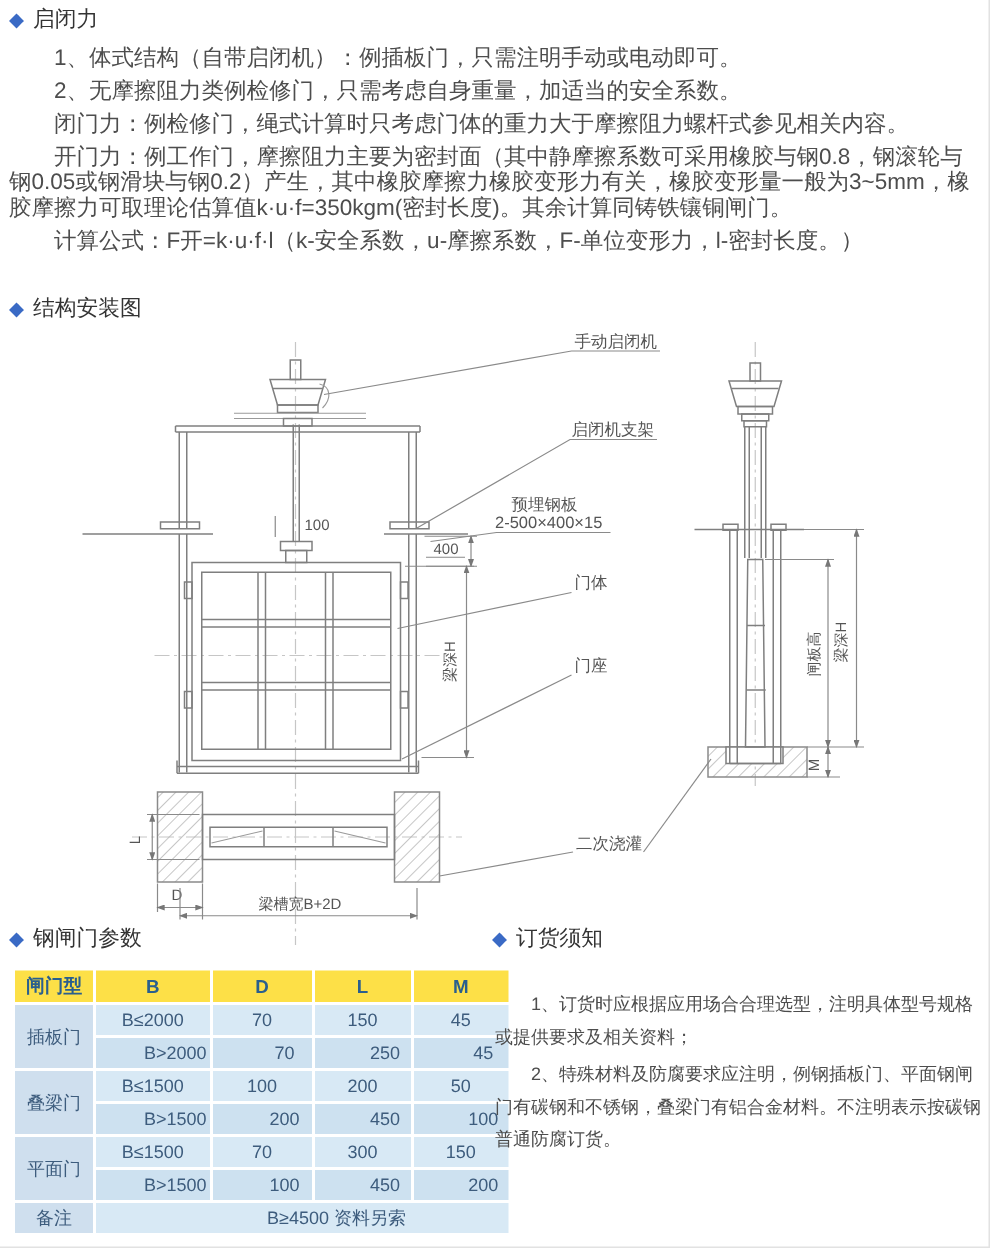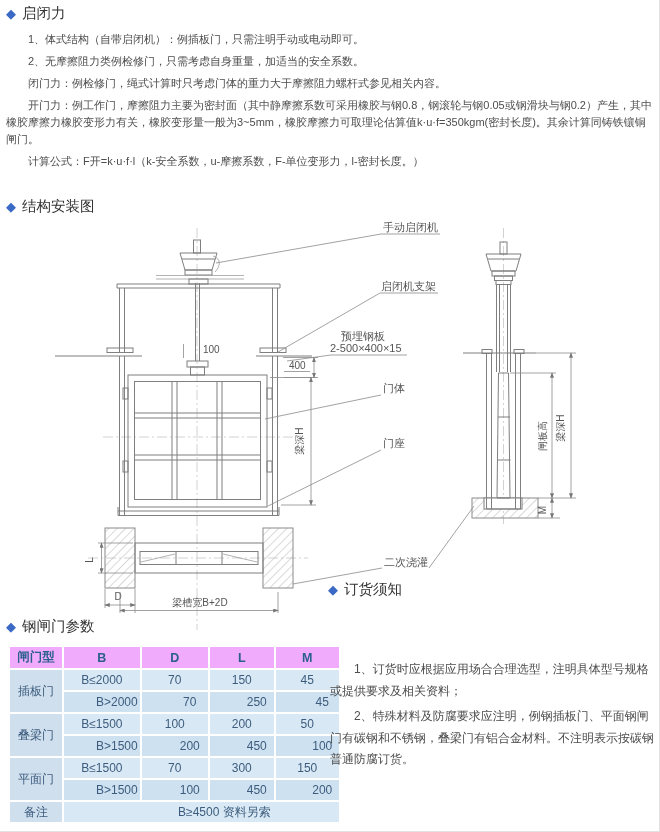--- a/index.html
+++ b/index.html
@@ -4,43 +4,43 @@
 <style>
   html,body{margin:0;padding:0;background:#fff;}
   #page{
     position:relative;width:660px;height:832px;background:#fff;overflow:hidden;
     font-family:"Liberation Sans","DejaVu Sans",sans-serif;
     box-shadow:inset -1px -1px 0 #e2e2e2;
   }
   .sec{position:absolute;left:6px;right:4px;}
   .sec-title{font-size:14.5px;font-weight:normal;color:#333;line-height:18px;}
   .sec-title .dia{color:#3a6ac5;font-size:13px;margin-right:6px;}
-  .body-text p{font-size:11px;color:#4d4d4d;line-height:17px;margin:0 0 5px 0;text-indent:2em;}
+  .body-text p{font-size:15px;color:#4d4d4d;line-height:17px;margin:0 0 5px 0;text-indent:2em;}
   #sec-force{top:4px;}
   #sec-force .body-text{margin-top:8px;}
   #sec-install{top:197px;}
   #sec-params{top:617px;}
-  #sec-order{left:328px;top:580px;right:4px;}
+  #sec-order{left:328px;top:617px;right:4px;}
   #order-text{position:absolute;left:330px;top:659px;width:328px;}
   #order-text p{font-size:12px;color:#4d4d4d;line-height:21.5px;margin:0 0 4px 0;text-indent:2em;}
 
   
   #diagram{position:absolute;left:0;top:0;width:660px;height:832px;}
   .dr{stroke:#7f7f7f;stroke-width:1;fill:none;}
   .thin{stroke:#9a9a9a;stroke-width:.75;fill:none;}
   .cl{stroke:#c6c6c6;stroke-width:.8;fill:none;stroke-dasharray:10 3 2 3;}
   .dim{stroke:#8a8a8a;stroke-width:.8;fill:none;}
   .hat{stroke:#8a8a8a;stroke-width:1;fill:url(#hatch);}
   text.lbl{font-size:11px;fill:#555;}
   text.dm{font-size:10px;fill:#555;}
 
   
   #gate-table{position:absolute;left:8px;top:645px;border-collapse:separate;border-spacing:2px;}
   #gate-table th{
-    background:#f0abfc;color:#2a5f8e;font-size:12.5px;font-weight:bold;
+    background:#fde047;color:#2a5f8e;font-size:12.5px;font-weight:bold;
     height:21px;padding:0 2px;text-align:center;
   }
   #gate-table td{
     font-size:12px;color:#3d5c7d;height:20px;padding:0 2px;text-align:center;
   }
   #gate-table td.type{background:#cfdfee;}
   #gate-table tr.r-light td.val{background:#d8e9f5;}
   #gate-table tr.r-dark td.val{background:#cde1f0;padding-left:32px;}
   #gate-table tr.note td.val{background:#d8e9f5;padding-left:48px;}
   .cw0{width:48px}.cw1{width:64px}.cw2{width:62px}.cw3{width:60px}.cw4{width:59px}

